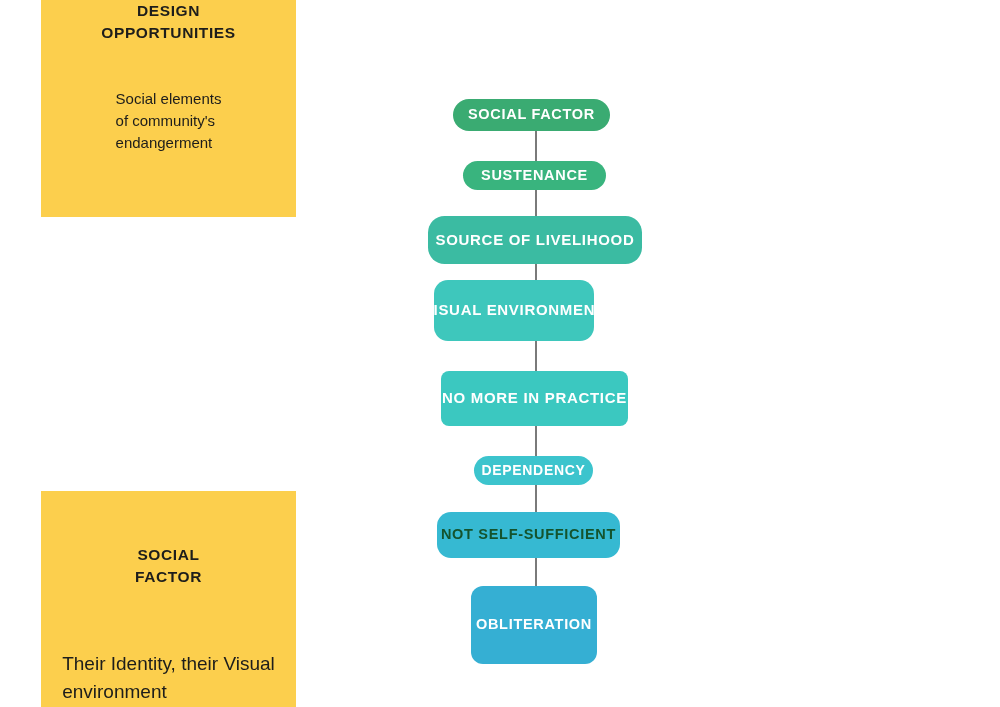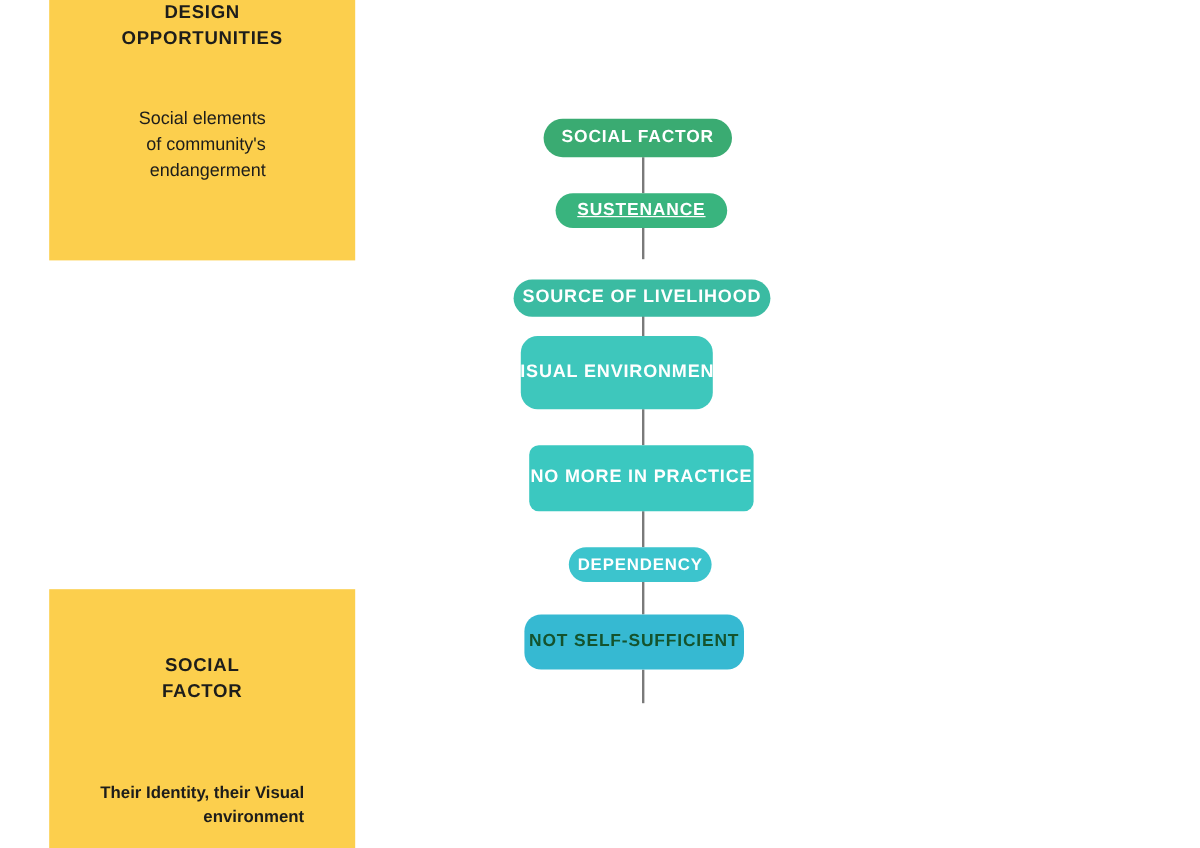--- a/index.html
+++ b/index.html
@@ -50,27 +50,27 @@
     line-height: 1.42;
     text-align: center;
     white-space: pre-line;
     margin: 0;
   }
   .panel-body {
     color: #1d1d1b;
     font-size: 15px;
     font-weight: normal;
     line-height: 1.45;
-    text-align: right;
+    text-align: left;
     white-space: pre-line;
     margin: 16px;
   }
   .panel-top .panel-body { margin-top: 44px; }
   .panel-bottom .panel-body { margin-top: 62px; }
-  .panel-bottom .panel-body { font-size: 14px; font-weight: bold; }
+  .panel-bottom .panel-body { font-size: 19px; }
 
   
   .flow {
     position: absolute;
     left: 0;
     top: 0;
     width: 1000px;
     height: 707px;
   }
 
@@ -120,21 +120,22 @@
 
   <div class="flow" id="flow">
       <div class="connector" style="top: 131px; height: 30px; left: 535px; width: 2px; background: rgb(122, 122, 122);"></div>
       <div class="connector" style="top: 190px; height: 26px; left: 535px; width: 2px; background: rgb(122, 122, 122);"></div>
       <div class="connector" style="top: 249px; height: 31px; left: 535px; width: 2px; background: rgb(122, 122, 122);"></div>
       <div class="connector" style="top: 341px; height: 30px; left: 535px; width: 2px; background: rgb(122, 122, 122);"></div>
       <div class="connector" style="top: 426px; height: 30px; left: 535px; width: 2px; background: rgb(122, 122, 122);"></div>
       <div class="connector" style="top: 485px; height: 27px; left: 535px; width: 2px; background: rgb(122, 122, 122);"></div>
       <div class="connector" style="top: 558px; height: 28px; left: 535px; width: 2px; background: rgb(122, 122, 122);"></div>
       <div class="node" style="left: 453px; top: 99px; width: 157px; height: 32px; background: rgb(58, 171, 114); border-radius: 16px; font-size: 14.5px; color: rgb(255, 255, 255);">SOCIAL FACTOR</div>
-      <div class="node" style="left: 463px; top: 161px; width: 143px; height: 29px; background: rgb(57, 180, 126); border-radius: 14.5px; font-size: 14.5px; color: rgb(255, 255, 255); text-decoration: underline;">SUSTENANCE</div>
-      <div class="node" style="left: 428px; top: 233px; width: 214px; height: 31px; background: rgb(59, 187, 162); border-radius: 16.5px; font-size: 15px; color: rgb(255, 255, 255);">SOURCE OF LIVELIHOOD</div>
+      <div class="node" style="left: 463px; top: 161px; width: 143px; height: 29px; background: rgb(57, 180, 126); border-radius: 14.5px; font-size: 14.5px; color: rgb(255, 255, 255);">SUSTENANCE</div>
+      <div class="node" style="left: 428px; top: 216px; width: 214px; height: 48px; background: rgb(59, 187, 162); border-radius: 16.5px; font-size: 15px; color: rgb(255, 255, 255);">SOURCE OF LIVELIHOOD</div>
       <div class="node" style="left: 434px; top: 280px; width: 160px; height: 61px; background: rgb(62, 199, 188); border-radius: 14px; font-size: 15px; color: rgb(255, 255, 255);">VISUAL ENVIRONMENT</div>
       <div class="node" style="left: 441px; top: 371px; width: 187px; height: 55px; background: rgb(59, 200, 192); border-radius: 8px; font-size: 15px; color: rgb(255, 255, 255); text-align: center;">NO MORE IN PRACTICE</div>
       <div class="node" style="left: 474px; top: 456px; width: 119px; height: 29px; background: rgb(60, 196, 205); border-radius: 14.5px; font-size: 14px; color: rgb(255, 255, 255);">DEPENDENCY</div>
       <div class="node" style="left: 437px; top: 512px; width: 183px; height: 46px; background: rgb(54, 185, 210); border-radius: 14px; font-size: 14.5px; color: #14532d;">NOT SELF-SUFFICIENT</div>
+      <div class="node" style="left: 471px; top: 586px; width: 126px; height: 78px; background: rgb(53, 175, 211); border-radius: 12px; font-size: 14.5px; color: rgb(255, 255, 255);">OBLITERATION</div>
     </div>
 
 </div>
 
 </body></html>

